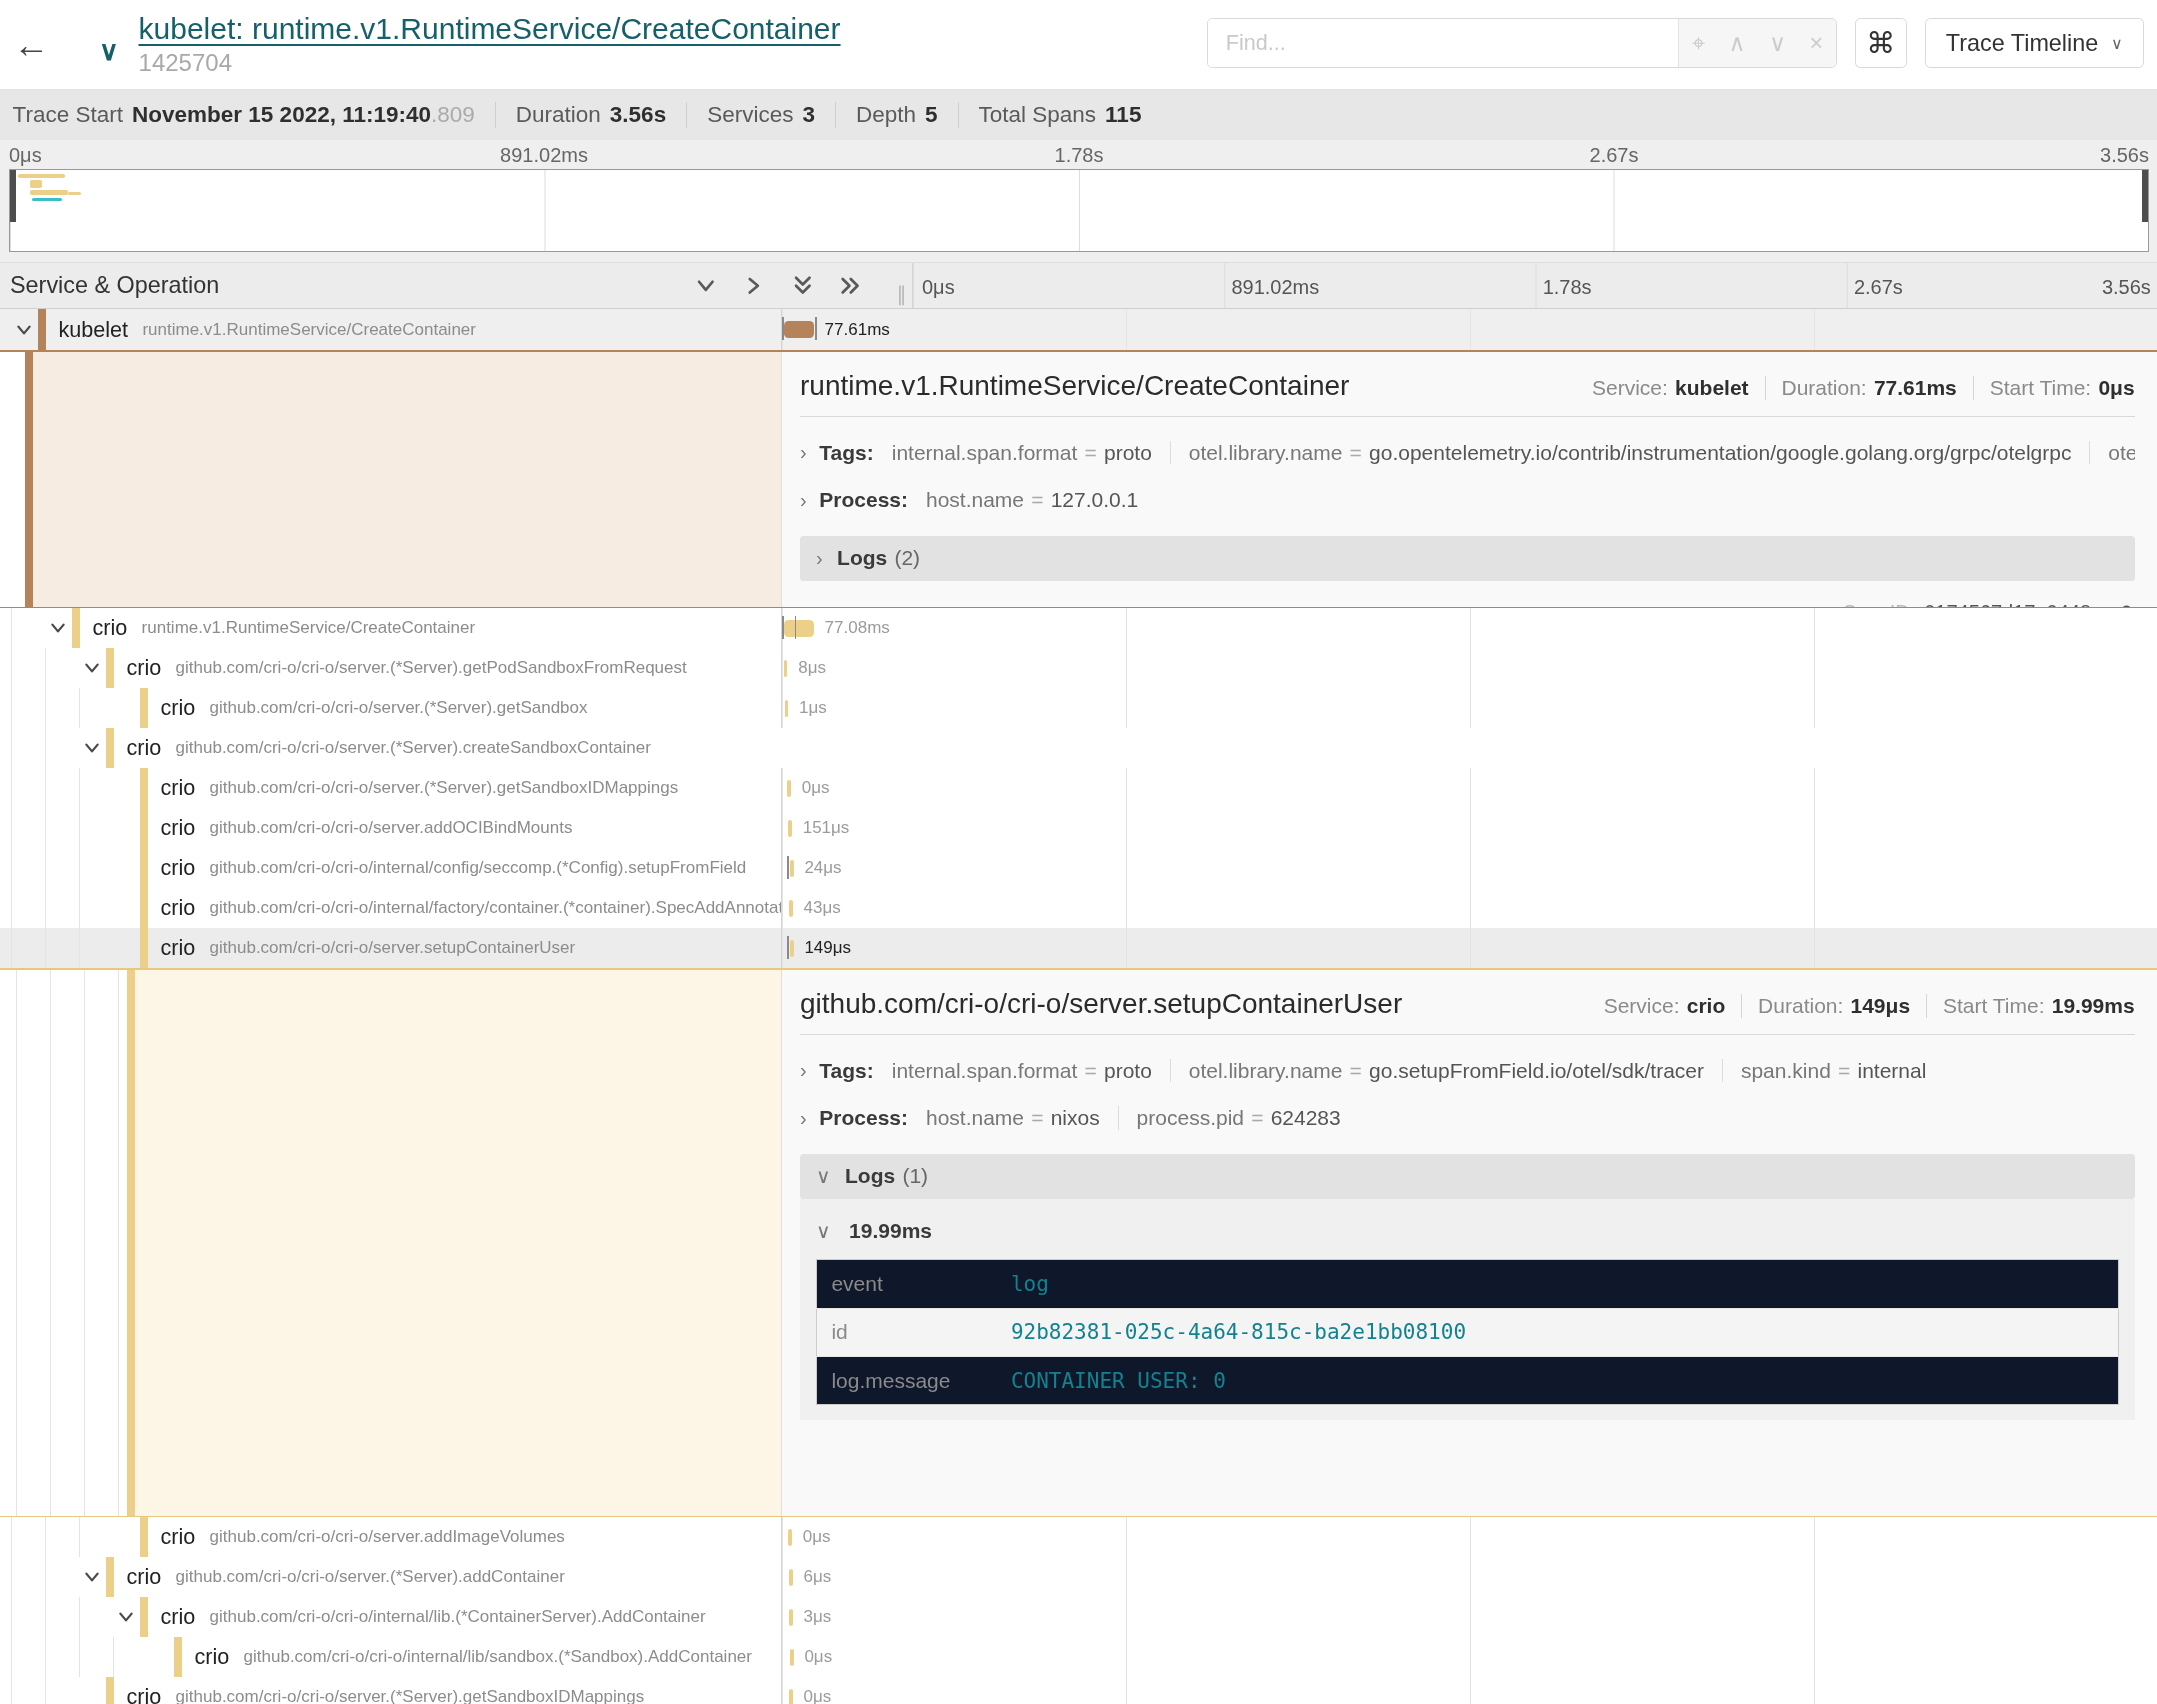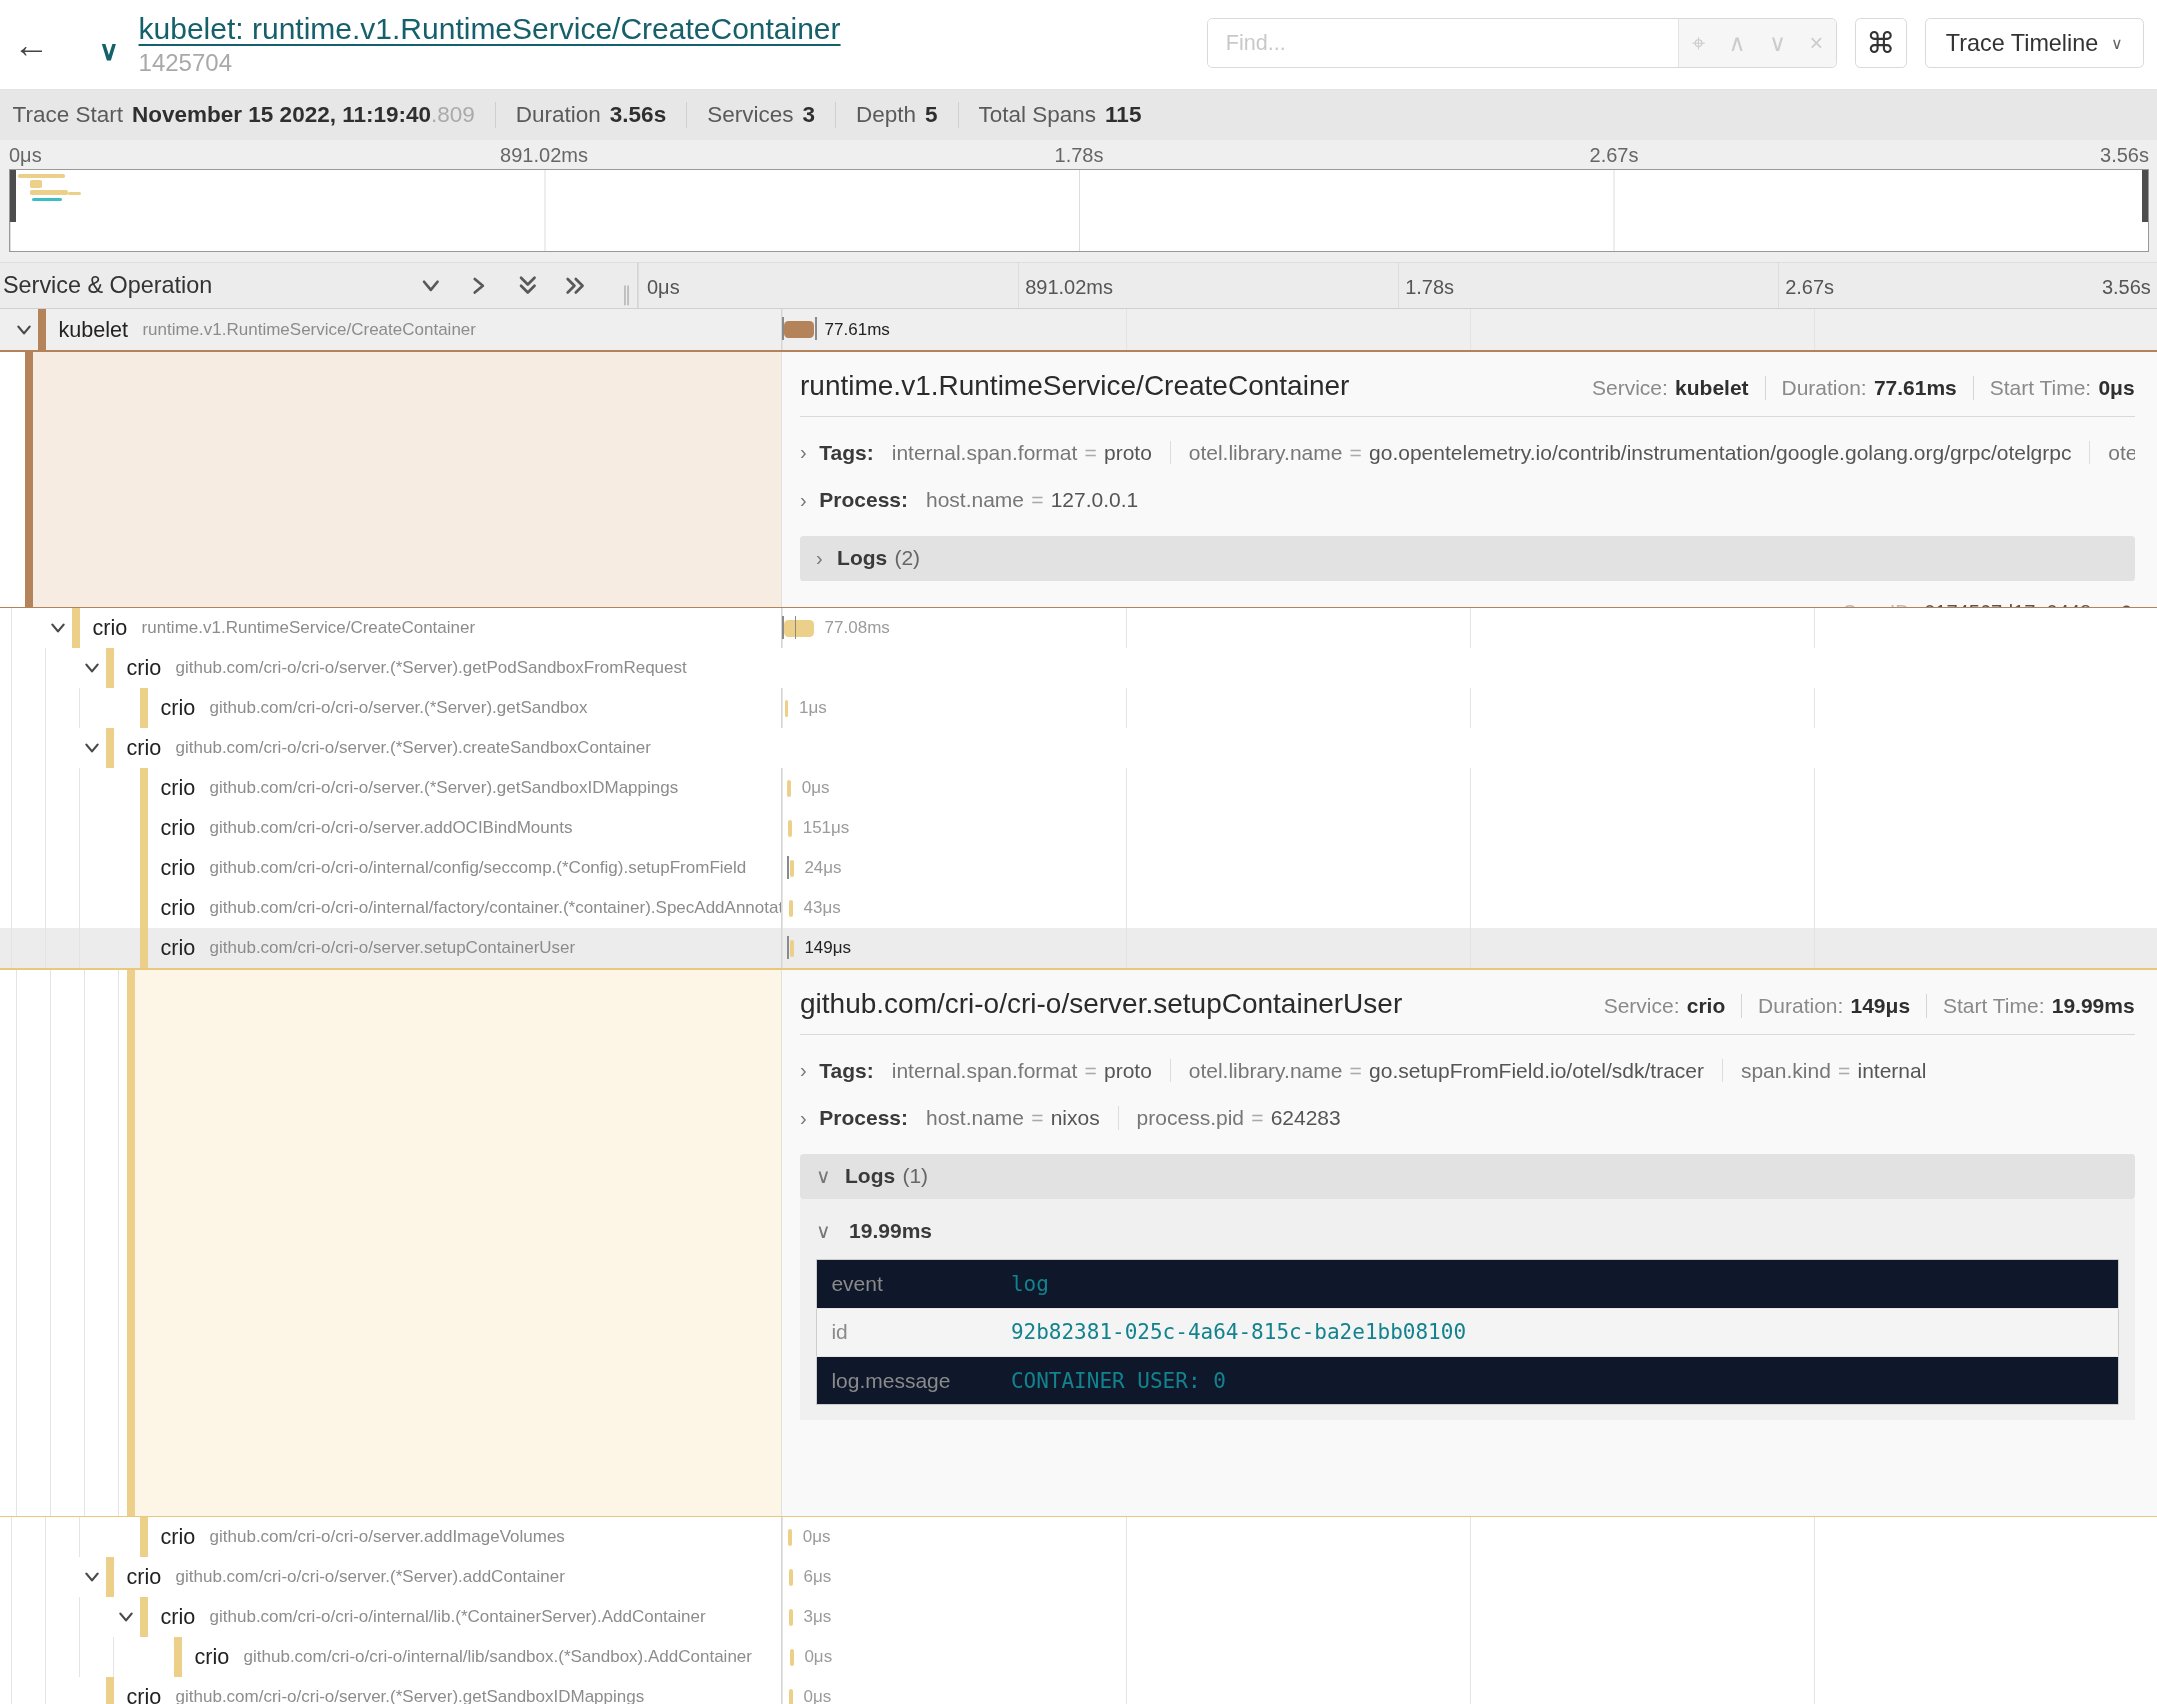--- a/index.html
+++ b/index.html
@@ -44,21 +44,21 @@
   .mm-ticks span { position:absolute; top:3.6px; }
   .mm-box { position:relative; height:83px; background:#fff; border:0.9px solid #999;
     background-image:linear-gradient(to right,#ddd 0.9px,transparent 0.9px); background-size:25% 100%; }
   .mm-handle { position:absolute; top:0; width:6.3px; height:52px; background:#4d4d4d; cursor:ew-resize; }
   .mm-handle.left { left:0; } .mm-handle.right { right:0; }
   .mm-span { position:absolute; border-radius:1.8px; }
 
   
   .tl-header { height:47px; background:#ececec; border-top:0.9px solid #ddd; border-bottom:0.9px solid #cfcfcf;
     display:flex; }
-  .tl-header-left { width:637px; position:relative; display:flex; align-items:center; padding-left:3px; }
+  .tl-header-left { width:912px; position:relative; display:flex; align-items:center; padding-left:10px; }
   .tl-header-left h3 { font-size:23.4px; font-weight:normal; color:#333; }
   .collapse-icons { position:absolute; right:50px; display:flex; gap:27px; align-items:center; }
   .collapse-icons .cicon { cursor:pointer; display:flex; }
   .resizer { position:absolute; right:5.4px; bottom:1.8px; color:#b5b5b5; font-size:20px; cursor:col-resize; }
   .tl-header-right { flex:1; position:relative; border-left:0.9px solid #d5d5d5; font-size:20px; color:#555;
     background-image:linear-gradient(to right,#dcdcdc 0.9px,transparent 0.9px); background-size:25% 100%; }
   .tl-header-right span { position:absolute; top:12.6px; }
 
   
   .row { height:40px; display:flex; cursor:pointer; }
@@ -335,20 +335,24 @@
         <span class="guide"></span>
       <span class="chev-slot">
         <svg class="ic" width="18" height="18" viewBox="0 0 16 16">
             <polyline points="3,5 8,11 13,5"></polyline>
           </svg>
         </span>
       <span class="svcbar crio"></span>
       <span class="svc">crio</span>
       <span class="op">github.com/cri-o/cri-o/server.(*Server).getPodSandboxFromRequest</span>
     </div>
+    <div class="row-timeline">
+      <span class="bar crio" style="margin-left:1.8px; width:3.6px"></span>
+      <span class="dur">8μs</span>
+    </div>
   </div>
 
   <div class="row">
     <div class="row-left">
       <span class="guide"></span>
         <span class="guide"></span>
         <span class="guide"></span>
       <span class="chev-slot"></span>
       <span class="svcbar crio"></span>
       <span class="svc">crio</span>

